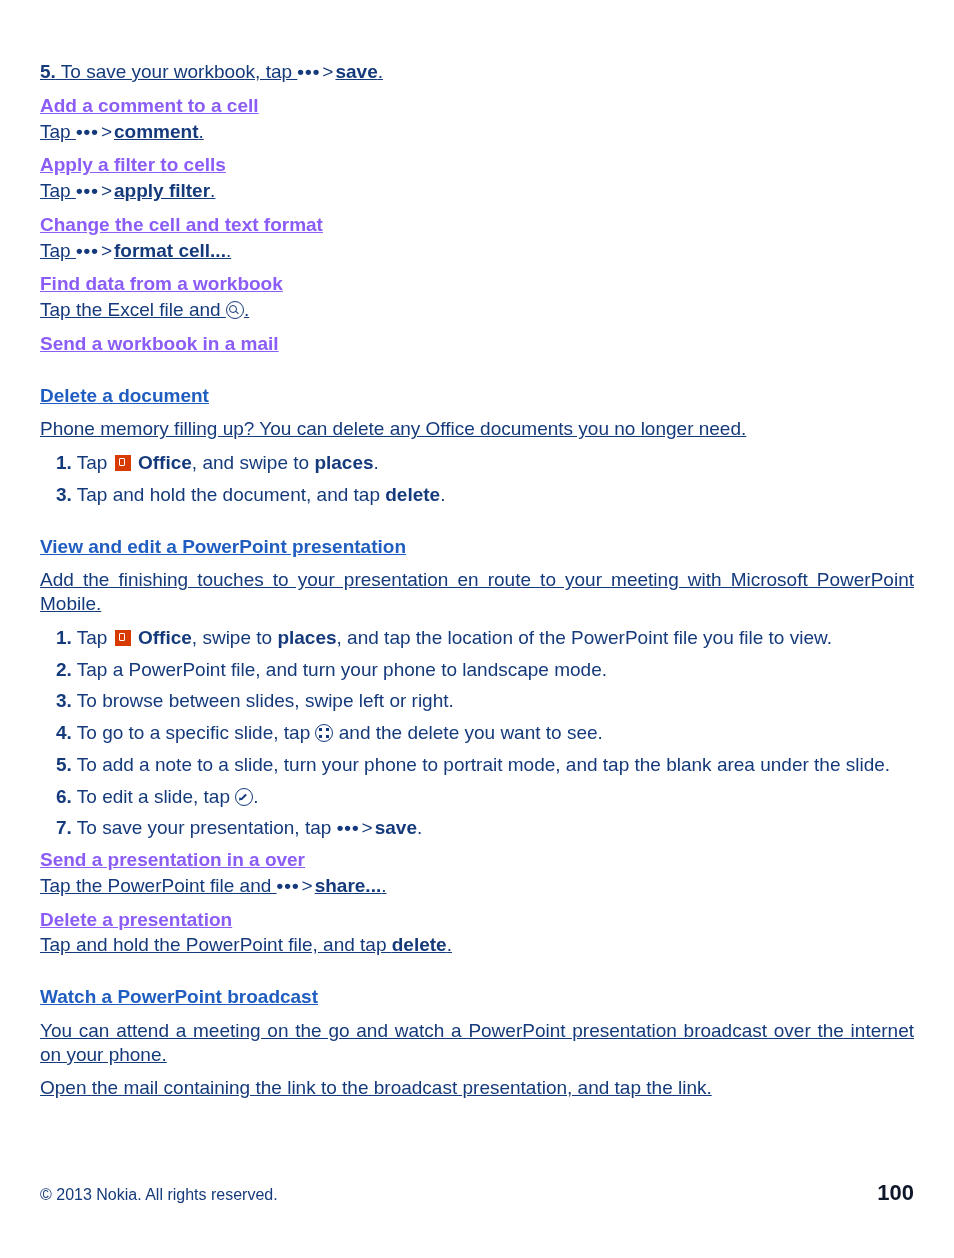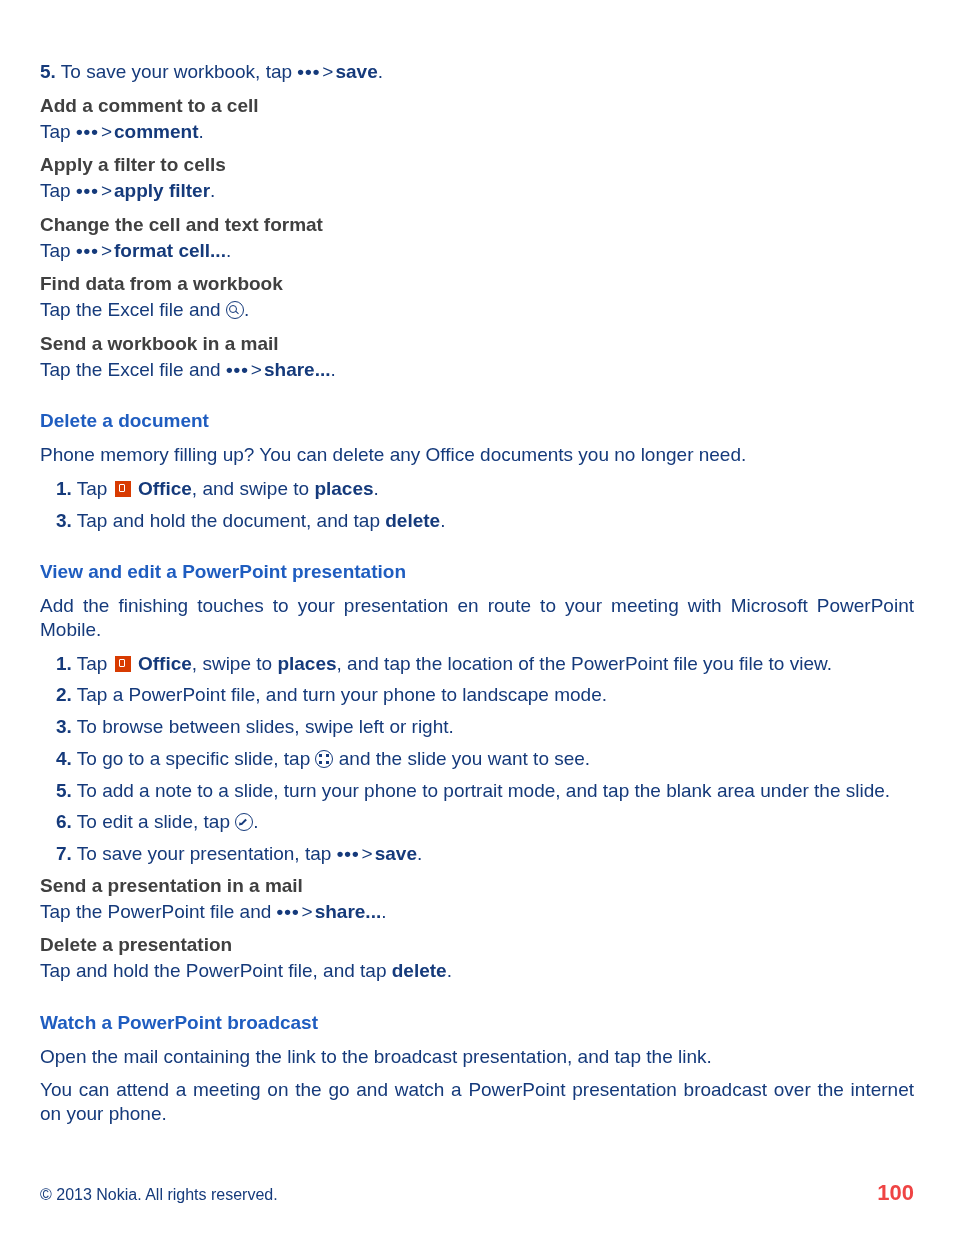--- a/index.html
+++ b/index.html
@@ -9,25 +9,25 @@
     height: 1258px;
     font-family: "Segoe UI", "Helvetica Neue", Arial, sans-serif;
     font-size: 19px;
     line-height: 1.25;
     color: #153a7b;
     position: relative;
     box-sizing: border-box;
     padding: 60px 40px 0 40px;
   }
   .content { max-width: 874px; }
-  p { margin: 0; }
+  p { margin: 0; text-decoration: underline; }
   .blk { margin-bottom: 10px; }
   .blk-lg { margin-bottom: 26px; }
   .bold { font-weight: 700; }
-  .heading-blue { color: #404040; font-weight: 700; margin-bottom: 2px; }
+  .heading-blue { color: #8b5cf6; font-weight: 700; margin-bottom: 2px; }
   .section-heading { color: #1f5dc0; font-weight: 700; margin-top: 28px; margin-bottom: 10px; }
   .dots::before { content: "\2022\2022\2022"; letter-spacing: 1px; font-weight: 700; }
   .dots { display: inline-block; vertical-align: 0; font-size: 19px; position: relative; top: 0; }
   .arrow { display: inline-block; padding: 0 2px; }
   .office-icon {
     display: inline-block;
     width: 16px; height: 16px;
     background: #d83b01;
     vertical-align: -2px;
     margin: 0 2px;
@@ -98,21 +98,21 @@
   .step-num { font-weight: 700; }
   .footer {
     position: absolute;
     bottom: 52px;
     left: 40px; right: 40px;
     display: flex;
     justify-content: space-between;
     align-items: baseline;
     font-size: 16px;
   }
-  .page-num { font-weight: 700; color: #ef4444; font-size: 22px; }
+  .page-num { font-weight: 700; color: #0f172a; font-size: 22px; }
 </style>
 </head>
 <body>
 
 <div class="content">
 
   <p class="blk">
     <span class="bold">5.</span><span> To save your workbook, tap </span><span class="dots"></span><span class="arrow"> &gt; </span><span class="bold">save</span><span>.</span>
   </p>
 
@@ -130,23 +130,20 @@
   <p class="blk">
     <span>Tap </span><span class="dots"></span><span class="arrow"> &gt; </span><span class="bold">format cell...</span><span>.</span>
   </p>
 
   <p class="heading-blue">Find data from a workbook</p>
   <p class="blk">
     <span>Tap the Excel file and </span><span class="circ-icon search"></span><span>.</span>
   </p>
 
   <p class="heading-blue">Send a workbook in a mail</p>
-  <p class="blk-lg">
-    <span>Tap the Excel file and </span><span class="dots"></span><span class="arrow"> &gt; </span><span class="bold">share...</span><span>.</span>
-  </p>
 
   <p class="section-heading">Delete a document</p>
   <p class="blk">Phone memory filling up? You can delete any Office documents you no longer need.</p>
   <ol class="steps">
     <li class="step-item">
       <span class="step-num">1.</span><span> Tap </span><span class="office-icon"></span> <span class="bold">Office</span><span>, and swipe to </span><span class="bold">places</span><span>.</span>
     </li>
     <li class="step-item blk-lg">
       <span class="step-num">3.</span><span> Tap and hold the document, and tap </span><span class="bold">delete</span><span>.</span>
     </li>
@@ -158,45 +155,45 @@
     <li class="step-item">
       <span class="step-num">1.</span><span> Tap </span><span class="office-icon"></span> <span class="bold">Office</span><span>, swipe to </span><span class="bold">places</span><span>, and tap the location of the PowerPoint file you file to view.</span>
     </li>
     <li class="step-item">
       <span class="step-num">2.</span><span> Tap a PowerPoint file, and turn your phone to landscape mode.</span>
     </li>
     <li class="step-item">
       <span class="step-num">3.</span><span> To browse between slides, swipe left or right.</span>
     </li>
     <li class="step-item">
-      <span class="step-num">4.</span><span> To go to a specific slide, tap </span><span class="circ-icon grid"></span><span> and the slide you want to see.</span>
+      <span class="step-num">4.</span><span> To go to a specific slide, tap </span><span class="circ-icon grid"></span><span> and the delete you want to see.</span>
     </li>
     <li class="step-item">
       <span class="step-num">5.</span><span> To add a note to a slide, turn your phone to portrait mode, and tap the blank area under the slide.</span>
     </li>
     <li class="step-item">
       <span class="step-num">6.</span><span> To edit a slide, tap </span><span class="circ-icon edit"></span><span>.</span>
     </li>
     <li class="step-item blk">
       <span class="step-num">7.</span><span> To save your presentation, tap </span><span class="dots"></span><span class="arrow"> &gt; </span><span class="bold">save</span><span>.</span>
     </li>
   </ol>
 
-  <p class="heading-blue">Send a presentation in a mail</p>
+  <p class="heading-blue">Send a presentation in a over</p>
   <p class="blk">
     <span>Tap the PowerPoint file and </span><span class="dots"></span><span class="arrow"> &gt; </span><span class="bold">share...</span><span>.</span>
   </p>
 
   <p class="heading-blue">Delete a presentation</p>
   <p class="blk-lg">
     <span>Tap and hold the PowerPoint file, and tap </span><span class="bold">delete</span><span>.</span>
   </p>
 
   <p class="section-heading">Watch a PowerPoint broadcast</p>
+  <p class="blk" style="text-align:justify">You can attend a meeting on the go and watch a PowerPoint presentation broadcast over the internet on your phone.</p>
   <p class="blk">Open the mail containing the link to the broadcast presentation, and tap the link.</p>
-  <p class="blk" style="text-align:justify">You can attend a meeting on the go and watch a PowerPoint presentation broadcast over the internet on your phone.</p>
 
 </div>
 
 <div class="footer">
   <span>© 2013 Nokia. All rights reserved.</span>
   <span class="page-num">100</span>
 </div>
 
 </body></html>

